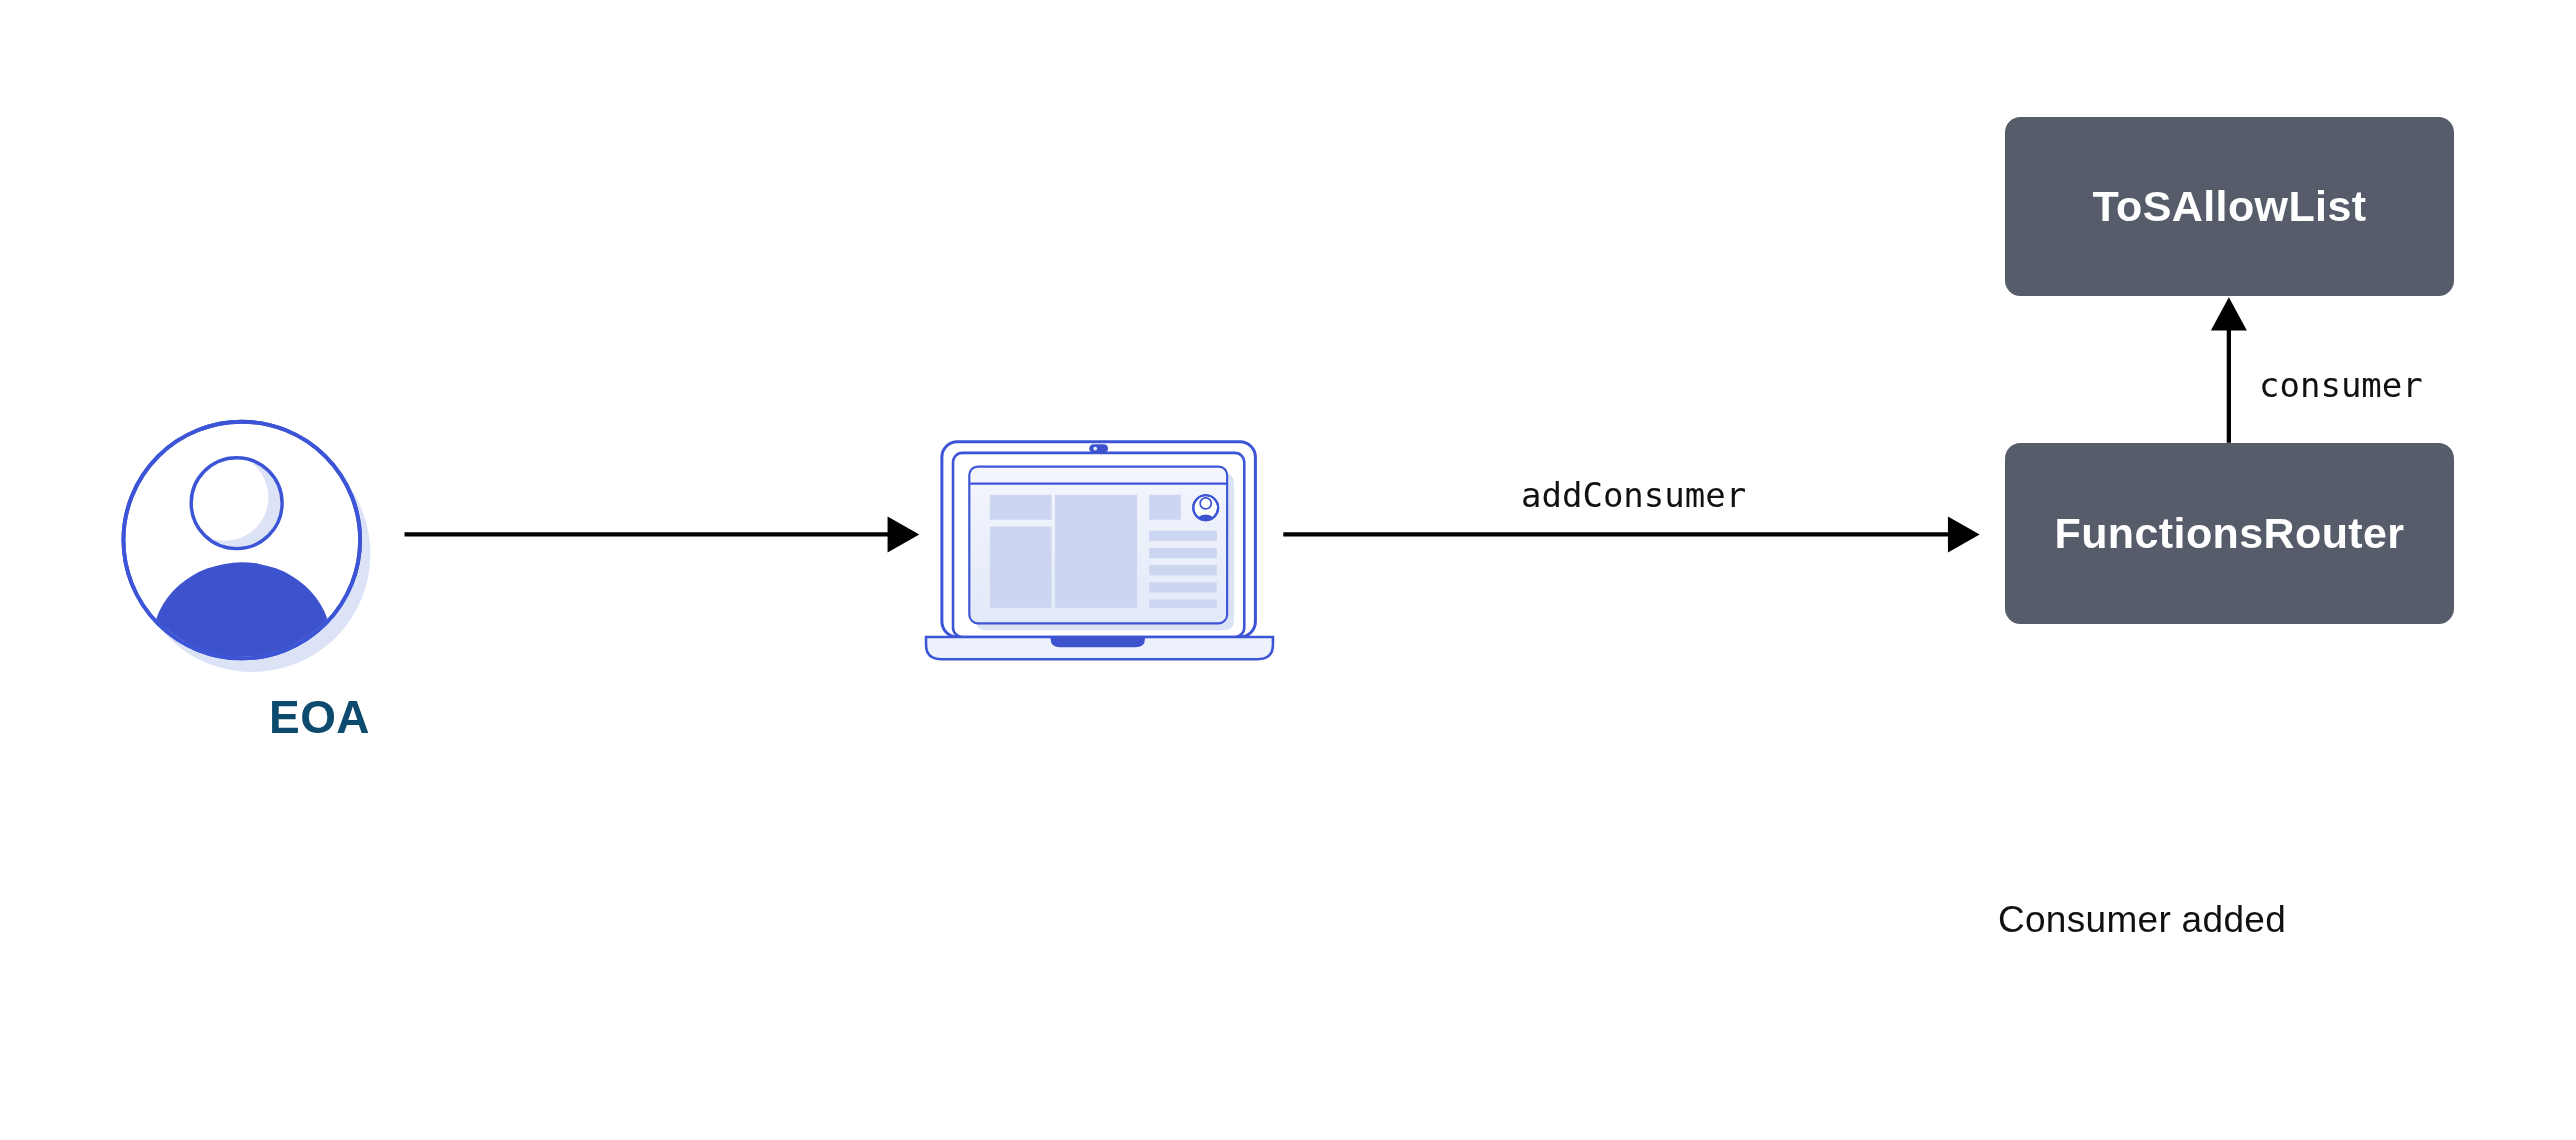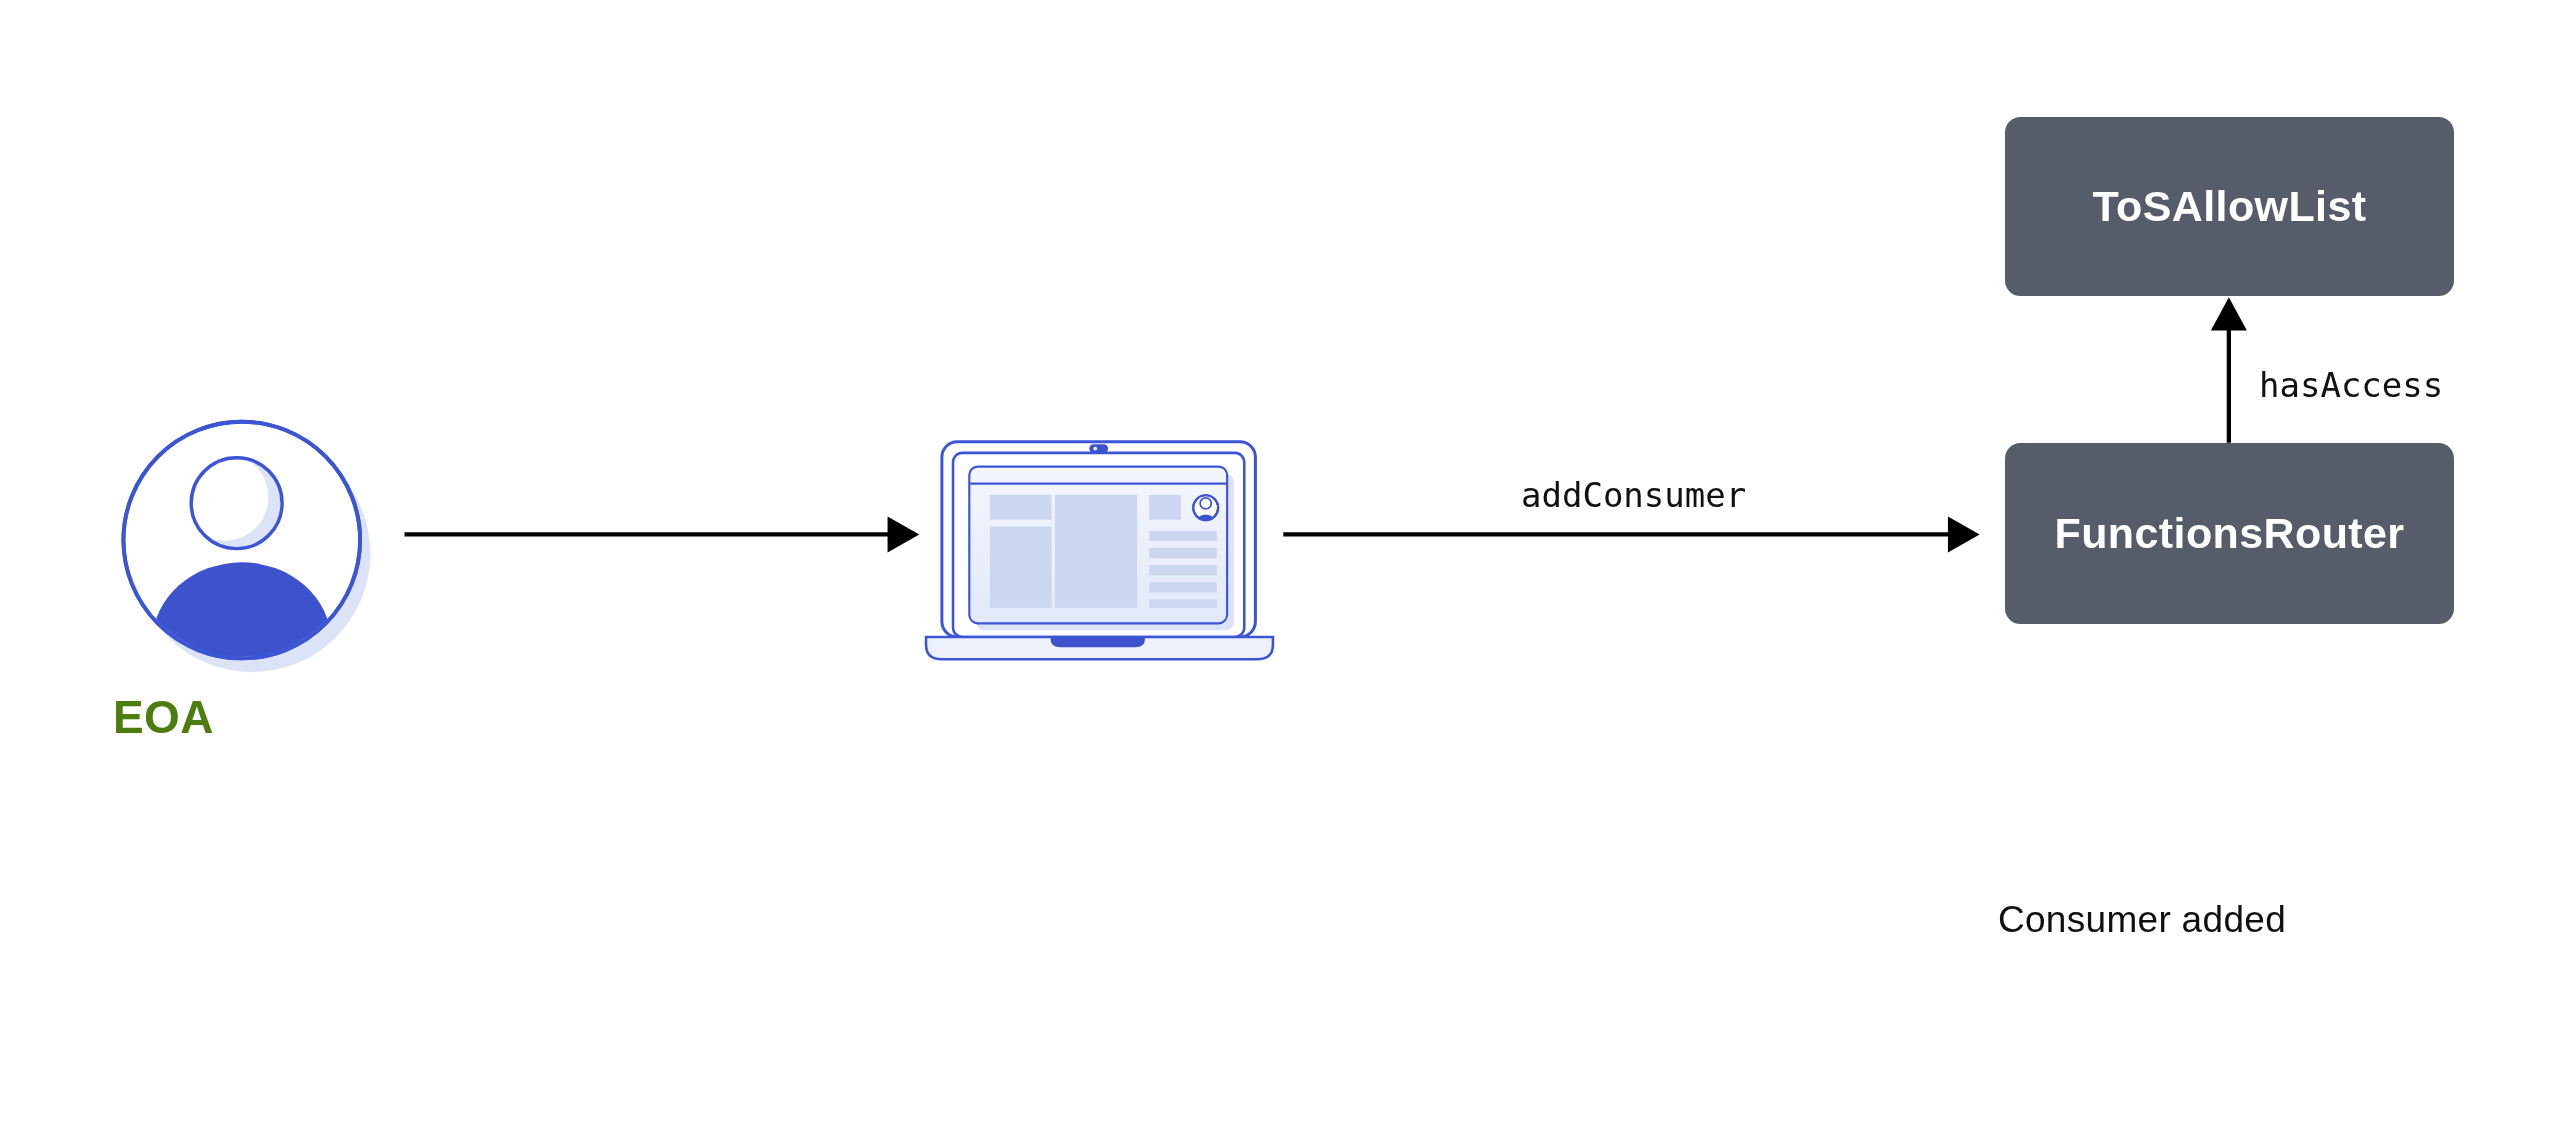--- a/index.html
+++ b/index.html
@@ -21,25 +21,25 @@
   #connectors {
     position: absolute;
     left: 0; top: 0;
     width: 2576px; height: 1140px;
     pointer-events: none;
   }
 
   
   .node-caption {
     position: absolute;
-    color: #4d7c0f;
+    color: #0c4a6e;
     font-weight: 700;
     font-size: 46px;
     line-height: 1;
-    text-align: left;
+    text-align: right;
     letter-spacing: 0.4px;
   }
 
   
   .contract-box {
     position: absolute;
     left: 2005px;
     width: 449px;
     background: #565C6A;
     border-radius: 15.4px;
@@ -171,21 +171,21 @@
         </g>
         <circle cx="330" cy="79" r="14.5" fill="none" stroke="#3C55D6" stroke-width="2.5"></circle>
       </g>
 
       <path d="M3.5,230 H408.5 V239 Q408.5,256 390,256 H22 Q3.5,256 3.5,239 Z" fill="#EDF1FB" stroke="#3C55D6" stroke-width="3"></path>
       <path d="M149,230 h110 v3 q0,9 -11,9 h-88 q-11,0 -11,-9 z" fill="#3D53CE"></path>
     </svg>
   </div>
 
   <div class="code-label" id="label-addconsumer">addConsumer</div>
-  <div class="code-label" id="label-hasaccess">hasAccess</div>
+  <div class="code-label" id="label-hasaccess">consumer</div>
 
   <div class="contract-box" id="box-router">
     <span class="contract-label">FunctionsRouter</span>
   </div>
   <div class="contract-box" id="box-tos">
     <span class="contract-label">ToSAllowList</span>
   </div>
 
   <div id="caption-consumer-added">Consumer added</div>
 

